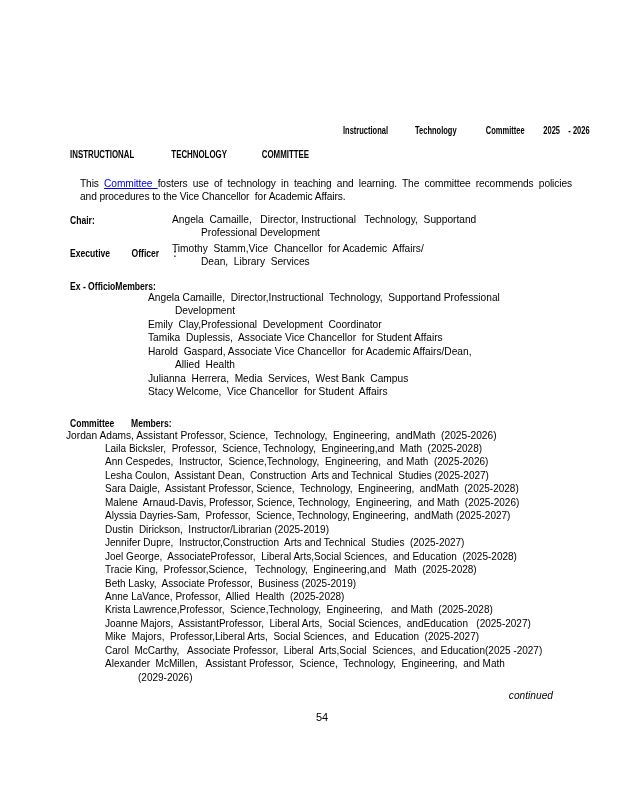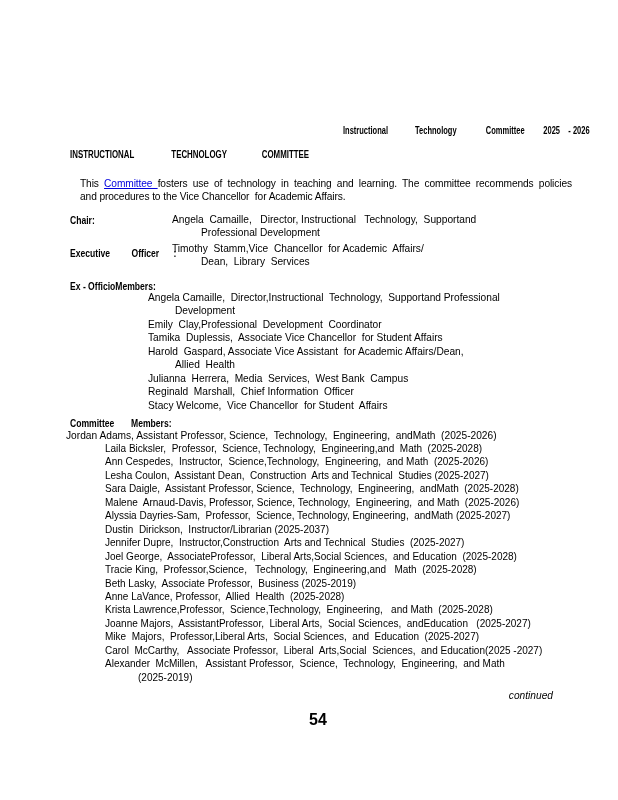--- a/index.html
+++ b/index.html
@@ -36,21 +36,21 @@
   .value .wrap2 { margin-left:29px; }
 
   .exo-list { position:absolute; left:148px; top:266px; font-size:10.2px; line-height:13.45px; }
   .exo-wrap { margin-left:27px; }
 
   .cm-first { position:absolute; left:66px; top:404px; font-size:10.2px; line-height:13.45px; }
   .cm-list  { position:absolute; left:105px; top:417px; font-size:10px; line-height:13.45px; }
   .cm-wrap  { margin-left:33px; }
 
   .continued { position:absolute; right:65px; top:665px; font-size:10.2px; font-style:italic; }
-  .page-num  { position:absolute; left:309px; top:686px; font-size:16px;font-weight:bold; }
+  .page-num  { position:absolute; left:316px; top:686px; font-size:11px; }
 </style>
 </head>
 <body>
 
 <div class="page">
 
   <div class="hdr-right">Instructional             Technology              Committee         2025    - 2026</div>
 
   <div class="title">INSTRUCTIONAL                 TECHNOLOGY                COMMITTEE</div>
 
@@ -79,29 +79,25 @@
       </div>
       <div class="exo-item">
         <div class="pre">Emily  Clay,Professional  Development  Coordinator</div>
         <div class="pre exo-wrap"></div>
       </div>
       <div class="exo-item">
         <div class="pre">Tamika  Duplessis,  Associate Vice Chancellor  for Student Affairs</div>
         <div class="pre exo-wrap"></div>
       </div>
       <div class="exo-item">
-        <div class="pre">Harold  Gaspard, Associate Vice Assistant  for Academic Affairs/Dean,</div>
+        <div class="pre">Harold  Gaspard, Associate Vice Chancellor  for Academic Affairs/Dean,</div>
         <div class="pre exo-wrap">Allied  Health</div>
       </div>
       <div class="exo-item">
         <div class="pre">Julianna  Herrera,  Media  Services,  West Bank  Campus</div>
-        <div class="pre exo-wrap"></div>
-      </div>
-      <div class="exo-item">
-        <div class="pre">Reginald  Marshall,  Chief Information  Officer</div>
         <div class="pre exo-wrap"></div>
       </div>
       <div class="exo-item">
         <div class="pre">Stacy Welcome,  Vice Chancellor  for Student  Affairs</div>
         <div class="pre exo-wrap"></div>
       </div>
     </div>
 
   <div class="label cond cm-label">Committee       Members:</div>
   <div class="cm-first pre">Jordan Adams, Assistant Professor, Science,  Technology,  Engineering,  andMath  (2025-2026)</div>
@@ -124,21 +120,21 @@
       </div>
       <div class="cm-item">
         <div class="pre">Malene  Arnaud-Davis, Professor, Science, Technology,  Engineering,  and Math  (2025-2026)</div>
         <div class="pre cm-wrap"></div>
       </div>
       <div class="cm-item">
         <div class="pre">Alyssia Dayries-Sam,  Professor,  Science, Technology, Engineering,  andMath (2025-2027)</div>
         <div class="pre cm-wrap"></div>
       </div>
       <div class="cm-item">
-        <div class="pre">Dustin  Dirickson,  Instructor/Librarian (2025-2037)</div>
+        <div class="pre">Dustin  Dirickson,  Instructor/Librarian (2025-2019)</div>
         <div class="pre cm-wrap"></div>
       </div>
       <div class="cm-item">
         <div class="pre">Jennifer Dupre,  Instructor,Construction  Arts and Technical  Studies  (2025-2027)</div>
         <div class="pre cm-wrap"></div>
       </div>
       <div class="cm-item">
         <div class="pre">Joel George,  AssociateProfessor,  Liberal Arts,Social Sciences,  and Education  (2025-2028)</div>
         <div class="pre cm-wrap"></div>
       </div>
@@ -165,20 +161,20 @@
       <div class="cm-item">
         <div class="pre">Mike  Majors,  Professor,Liberal Arts,  Social Sciences,  and  Education  (2025-2027)</div>
         <div class="pre cm-wrap"></div>
       </div>
       <div class="cm-item">
         <div class="pre">Carol  McCarthy,   Associate Professor,  Liberal  Arts,Social  Sciences,  and Education(2025 -2027)</div>
         <div class="pre cm-wrap"></div>
       </div>
       <div class="cm-item">
         <div class="pre">Alexander  McMillen,   Assistant Professor,  Science,  Technology,  Engineering,  and Math</div>
-        <div class="pre cm-wrap">(2025-2019)</div>
+        <div class="pre cm-wrap">(2029-2026)</div>
       </div>
     </div>
 
   <div class="continued">continued</div>
   <div class="page-num">54</div>
 
 </div>
 
 </body></html>

